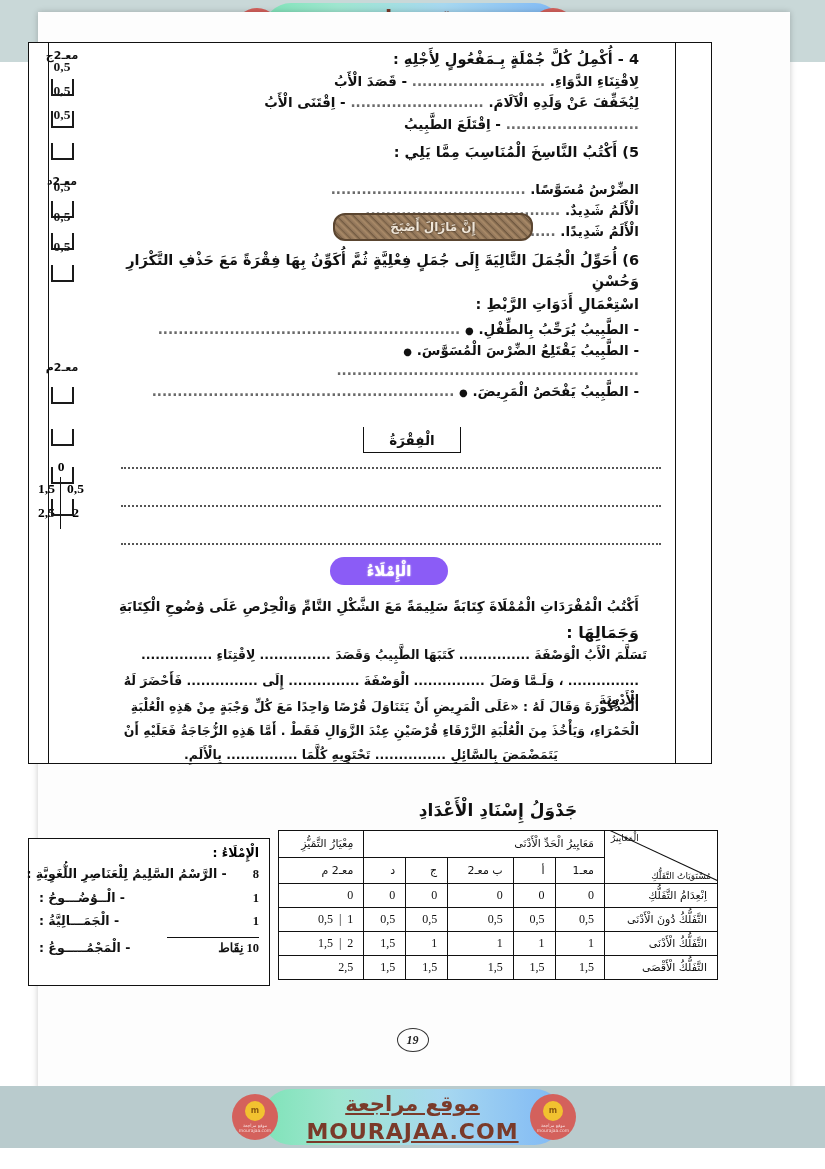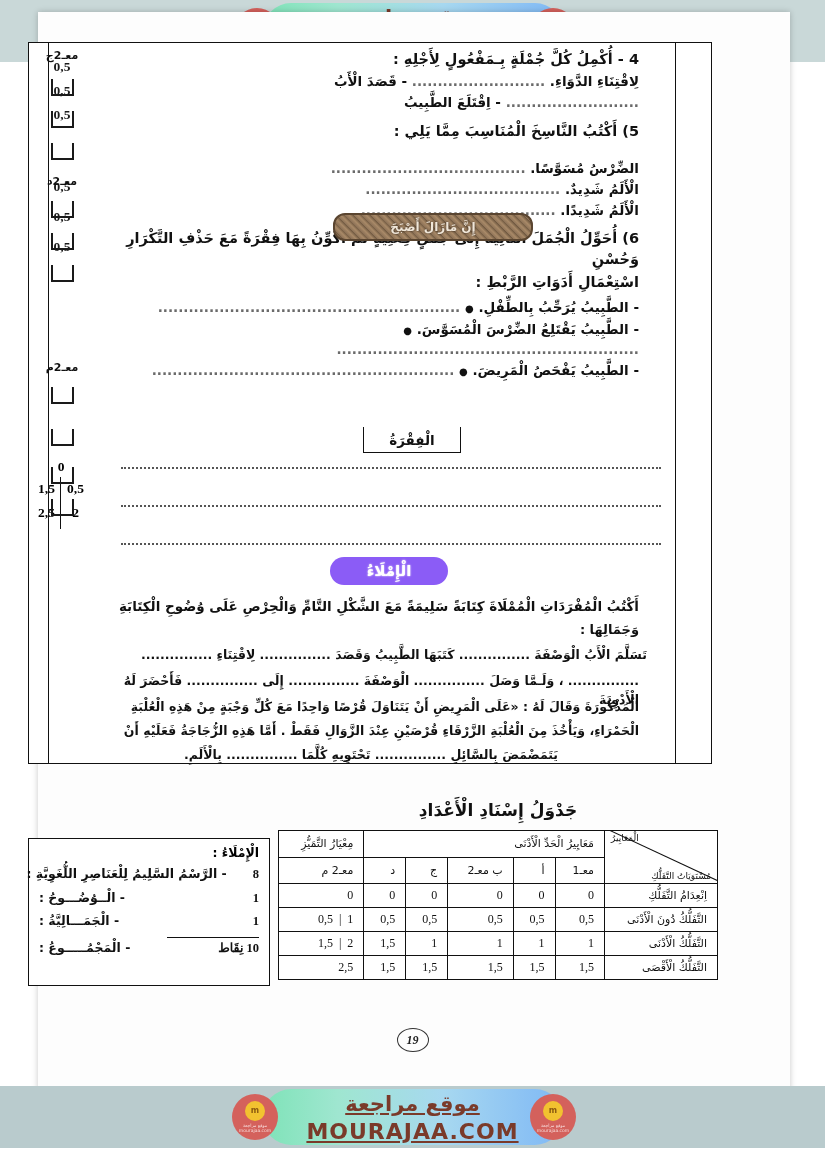--- a/index.html
+++ b/index.html
@@ -277,20 +277,25 @@
     <div class="q-line q-head">
       <span>4 -</span>
       <span>أُكْمِلُ كُلَّ جُمْلَةٍ بِـمَفْعُولٍ لِأَجْلِهِ :</span>
     </div>
     <div class="q-line q-item">
       <span>لِاقْتِنَاءِ الدَّوَاءِ.</span>
       <span class="dots">..........................</span>
       <span>- قَصَدَ الْأَبُ</span>
     </div>
     <div class="q-line q-item">
+      <span>لِيُخَفِّفَ عَنْ وَلَدِهِ الْآلَامَ.</span>
+      <span class="dots">..........................</span>
+      <span>- اِقْتَنَى الْأَبُ</span>
+    </div>
+    <div class="q-line q-item">
       <span class="dots">..........................</span>
       <span>- اِقْتَلَعَ الطَّبِيبُ</span>
     </div>
 
     <div class="q-line q-head" style="margin-top:8px">
       <span>5)</span>
       <span>أَكْتُبُ النَّاسِخَ الْمُنَاسِبَ مِمَّا يَلِي :</span>
     </div>
     <div class="q-line q-item" style="margin-top:16px">
       <span>الضِّرْسُ مُسَوَّسًا.</span>
@@ -330,21 +335,21 @@
     <div id="sample-chip">إِنَّ  مَازَالَ  أَصْبَحَ</div>
 
     <div id="faqra-box" class="notch">الْفِقْرَةُ</div>
     <div class="dotted-rule" style="top:424px"></div>
     <div class="dotted-rule" style="top:462px"></div>
     <div class="dotted-rule" style="top:500px"></div>
 
     <div id="imlaa-badge">الْإِمْلَاءُ</div>
 
     <div class="q-line q-head" style="position:absolute;top:552px;right:8px;left:8px;font-size:13.5px">أَكْتُبُ الْمُفْرَدَاتِ الْمُمْلَاةَ كِتَابَةً سَلِيمَةً مَعَ الشَّكْلِ التَّامِّ وَالْحِرْصِ عَلَى وُضُوحِ الْكِتَابَةِ</div>
-    <div class="q-line q-head" style="position:absolute;top:576px;right:8px;left:8px;font-size:13px">وَجَمَالِهَا :</div>
+    <div class="q-line q-head" style="position:absolute;top:576px;right:8px;left:8px;font-size:16px">وَجَمَالِهَا :</div>
 
     <div class="q-line q-item" style="position:absolute;top:602px;right:0;left:8px;font-size:12.5px">تَسَلَّمَ الْأَبُ الْوَصْفَةَ ............... كَتَبَهَا الطَّبِيبُ وَقَصَدَ ............... لِاقْتِنَاءِ ...............</div>
     <div class="q-line q-item" style="position:absolute;top:628px;right:8px;left:8px;font-size:12.5px">............... ، وَلَـمَّا وَصَلَ ............... الْوَصْفَةَ ............... إِلَى ............... فَأَحْضَرَ لَهُ الْأَدْوِيَةَ</div>
     <div class="q-line q-item" style="position:absolute;top:654px;right:8px;left:8px;font-size:12.5px">الْمَذْكُورَةَ وَقَالَ لَهُ : «عَلَى الْمَرِيضِ أَنْ يَتَنَاوَلَ قُرْصًا وَاحِدًا مَعَ كُلِّ وَجْبَةٍ مِنْ هَذِهِ الْعُلْبَةِ</div>
     <div class="q-line q-item" style="position:absolute;top:678px;right:8px;left:8px;font-size:12.5px">الْحَمْرَاءِ، وَيَأْخُذَ مِنَ الْعُلْبَةِ الزَّرْقَاءِ قُرْصَيْنِ عِنْدَ الزَّوَالِ فَقَطْ . أَمَّا هَذِهِ الزُّجَاجَةُ فَعَلَيْهِ أَنْ</div>
     <div class="q-line q-item" style="position:absolute;top:702px;right:8px;left:8px;font-size:12.5px;text-align:center">يَتَمَضْمَضَ بِالسَّائِلِ ............... تَحْتَوِيهِ كُلَّمَا ............... بِالْأَلَمِ.</div>
   </div>
 </div>
 
 <div id="bottom-area">

